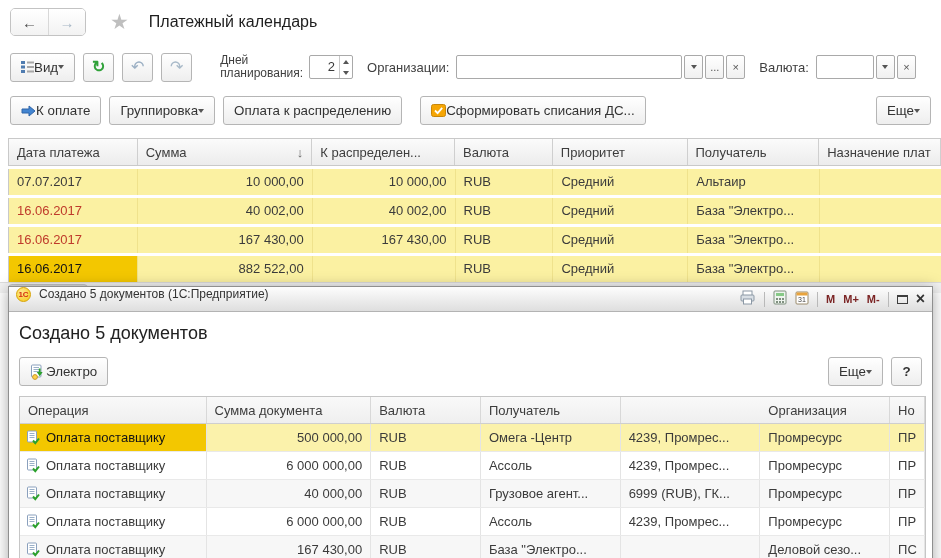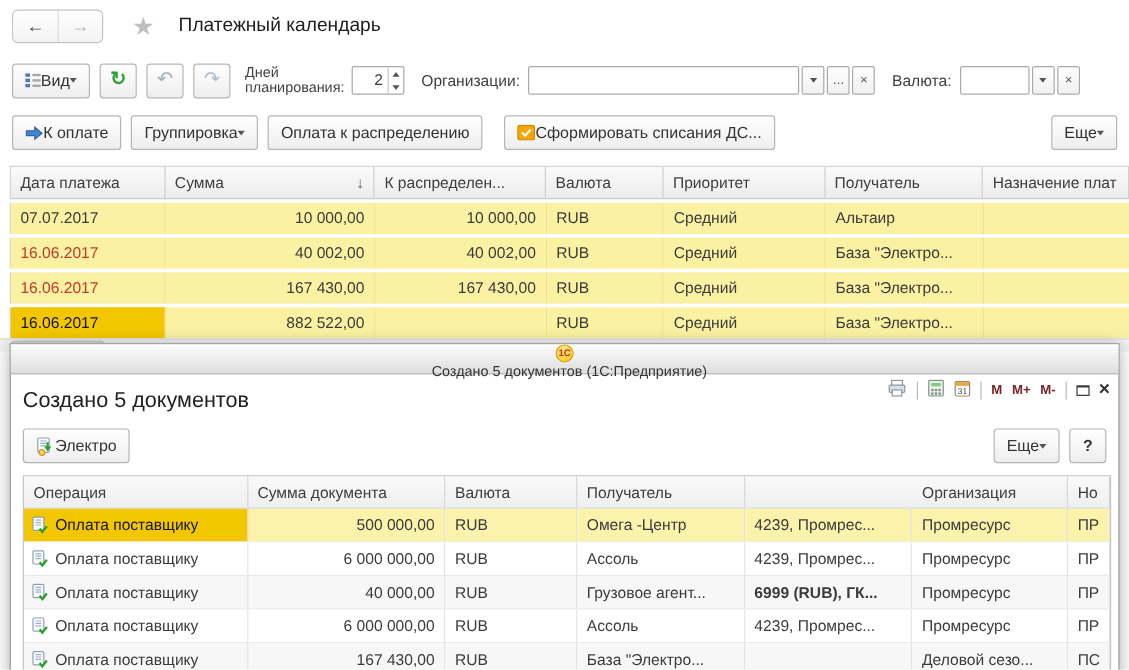--- a/index.html
+++ b/index.html
@@ -21,21 +21,21 @@
   
   .filter-row { position:absolute; top:52px; left:10px; right:6px; height:30px; display:flex; align-items:center; }
   .btn { height:29px; border:1px solid #b5b5b5; border-radius:3px; background:linear-gradient(#ffffff,#eeeeee);
          display:inline-flex; align-items:center; padding:0 10px; gap:0; color:#333; cursor:pointer; white-space:nowrap; }
   .btn.sq { width:31px; padding:0; justify-content:center; }
   .caret { width:0; height:0; border-left:3.5px solid transparent; border-right:3.5px solid transparent; border-top:4px solid #555; }
   .g-refresh { font-size:16px; font-weight:700; color:#2fa139; line-height:1; }
   .g-undo { font-size:16px; color:#9cb0c4; line-height:1; }
   .g-redo { font-size:16px; color:#a9bac9; line-height:1; }
   .gap8 { margin-left:8px; }
-  .lbl2 { font-size:12px; line-height:13px; color:#3f3f3f; margin:0 6px 0 12px; }
+  .lbl2 { font-size:12px; line-height:13px; color:#3f3f3f; margin:0 6px 0 28px; }
   .fieldlbl { margin:0 7px 0 14px; color:#3f3f3f; }
   .spin { width:44px; height:24px; border:1px solid #a9a9a9; border-radius:2px; display:flex; background:#fff; }
   .spin .val { flex:1; text-align:right; line-height:22px; padding-right:4px; }
   .spin .btns { width:13px; border-left:1px solid #c9c9c9; display:flex; flex-direction:column; }
   .sbtn { flex:1; display:flex; align-items:center; justify-content:center; cursor:pointer; }
   .tri-up { width:0;height:0;border-left:3px solid transparent;border-right:3px solid transparent;border-bottom:4px solid #555; }
   .tri-dn { width:0;height:0;border-left:3px solid transparent;border-right:3px solid transparent;border-top:4px solid #555; }
   .tinput { height:24px; border:1px solid #a9a9a9; border-radius:2px; background:#fff; padding:0 4px; font:13px "Liberation Sans",sans-serif; color:#333; }
   .org-input { width:226px; }
   .cur-input { width:58px; }
@@ -60,21 +60,21 @@
   .cell.sel { background:#f3c700; color:#141414; }
 
   
   .hscroll { position:absolute; top:282px; left:0; width:941px; height:11px; background:#f2f2f2; border-top:1px solid #dcdcdc; }
   .hthumb { position:absolute; left:8px; top:1px; width:80px; height:8px; background:#dbdbdb; border:1px solid #c5c5c5; border-radius:4px; }
 
   
   .dialog { position:absolute; top:286px; left:8px; width:925px; height:320px; background:#fff;
             border:1px solid #8f8f8f; box-shadow:0 2px 14px rgba(0,0,0,.35); }
   .titlebar { height:25px; background:linear-gradient(#fdfdfd,#dedede); border-bottom:1px solid #b3b3b3;
-              display:flex; align-items:center; padding:0 7px;flex-direction:column; }
+              display:flex; padding:0 7px; }
   .onec-logo { width:15px; height:15px; border-radius:50%; background:radial-gradient(circle at 35% 30%, #ffe98c, #f6c616);
                border:1px solid #d7a200; color:#d42e12; font-weight:700; font-size:8px;
                display:flex; align-items:center; justify-content:center; flex:0 0 auto; }
   .title-text { font-size:12px; color:#333; margin-left:8px; white-space:nowrap; }
   .tb-icons { margin-left:auto; display:flex; align-items:center; gap:8px; }
   .tbsep { width:1px; height:15px; background:#b9b9b9; }
   .mbtn { font-size:11px; font-weight:700; color:#7b2424; cursor:pointer; }
   .maxi { width:11px; height:9px; border:1px solid #3d3d3d; border-top:2px solid #3d3d3d; cursor:pointer; }
   .close-x { font-size:16px; color:#333; font-weight:700; line-height:1; cursor:pointer; }
 
@@ -380,21 +380,21 @@
       <line x1="3.5" y1="5.5" x2="8.5" y2="5.5" stroke="#9ab0c8"></line>
       <line x1="3.5" y1="7.5" x2="8.5" y2="7.5" stroke="#9ab0c8"></line>
       <path d="M7 10.5 l2.3 2.7 3.7-4.7" stroke="#2ba12b" stroke-width="2" fill="none"></path>
     </svg>
   </span>
 <span>Оплата поставщику</span>
           </div>
           <div class="cell ar" style="width: 165px;">40 000,00</div>
           <div class="cell" style="width: 110px;">RUB</div>
           <div class="cell" style="width: 140px;">Грузовое агент...</div>
-          <div class="cell" style="width: 140px; font-weight: bold;">6999 (RUB), ГК...</div>
+          <div class="cell" style="width: 140px;">6999 (RUB), ГК...</div>
           <div class="cell" style="width: 130px;">Промресурс</div>
           <div class="cell" style="width: 35px;">ПР</div>
         </div>
         <div class="row">
           <div class="cell op" style="width: 187px;">
   <span class="doc-icon">
     <svg width="14" height="15">
       <rect x="1.5" y="1" width="9" height="11" rx="1" fill="#ffffff" stroke="#8aa0bd"></rect>
       <line x1="3.5" y1="3.5" x2="8.5" y2="3.5" stroke="#9ab0c8"></line>
       <line x1="3.5" y1="5.5" x2="8.5" y2="5.5" stroke="#9ab0c8"></line>

